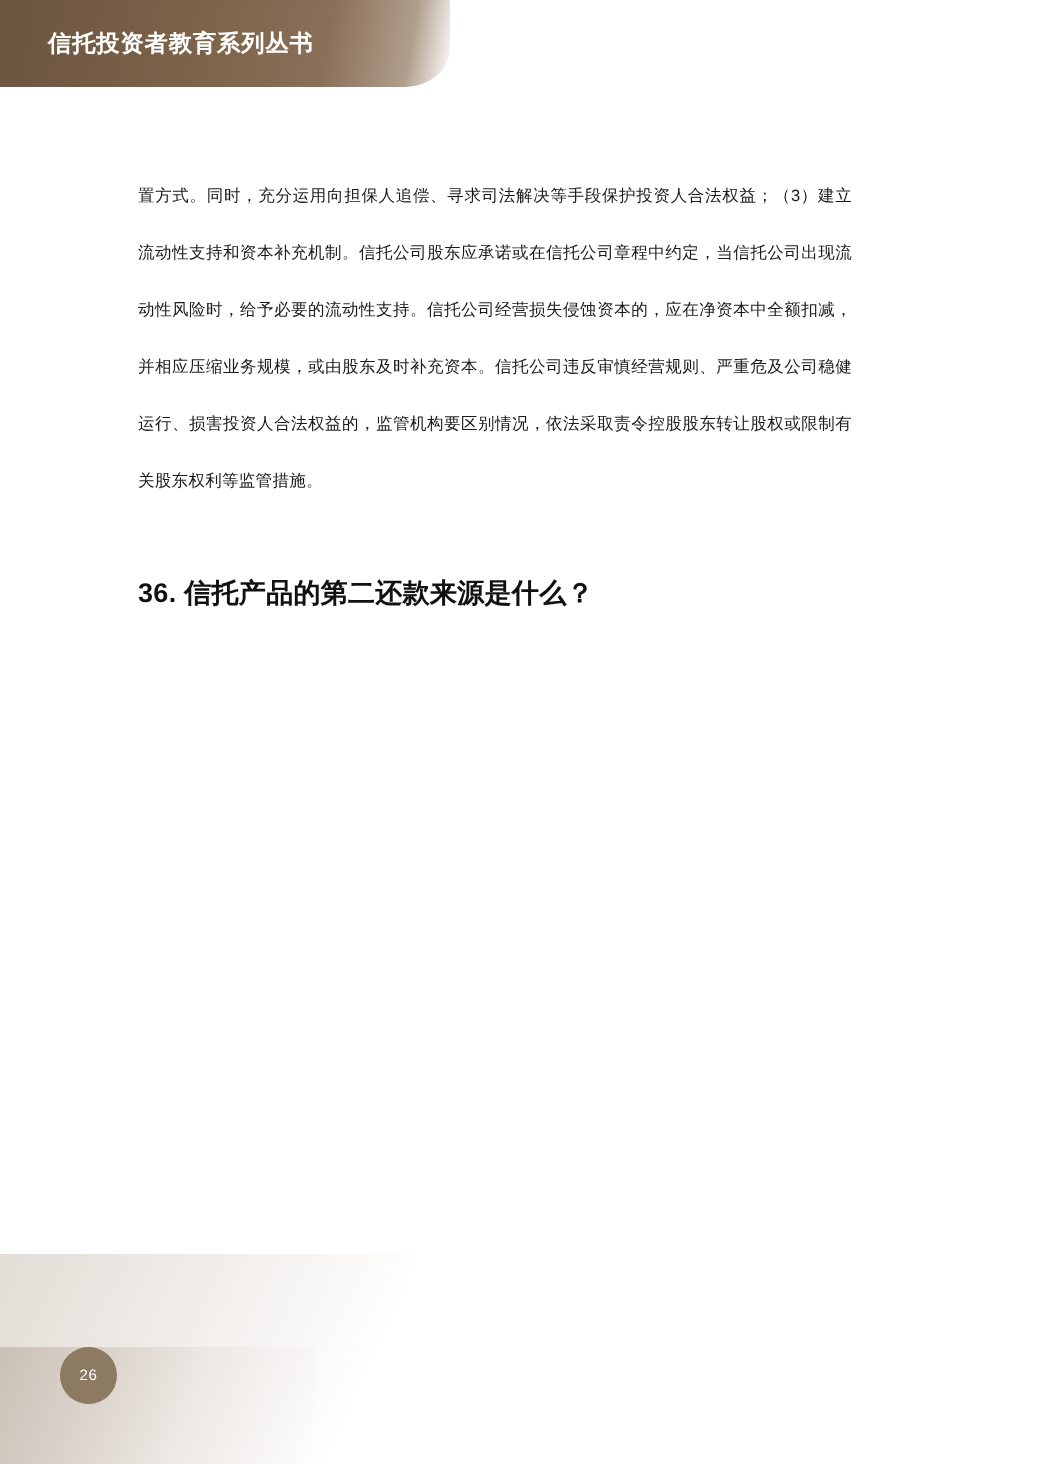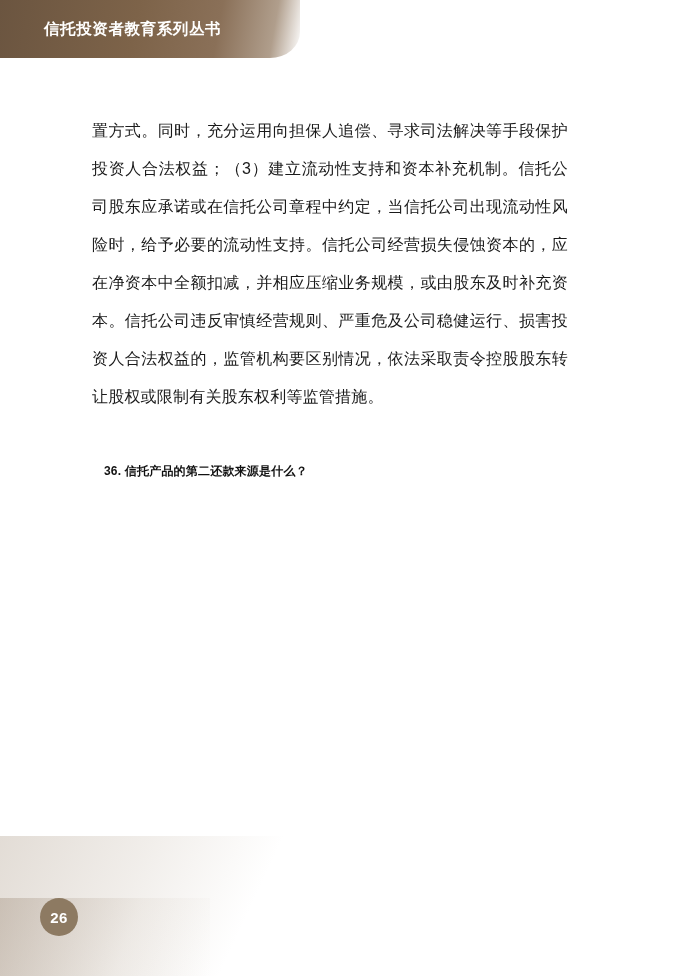--- a/index.html
+++ b/index.html
@@ -25,45 +25,45 @@
     background: linear-gradient(100deg, #6b5540 0%, #7d6349 45%, #8a7058 72%, #b09e8c 90%, #ffffff 100%);
     border-bottom-right-radius: 30px 26px;
     display: flex;
     align-items: center;
   }
   .header-title {
     color: #ffffff;
     font-size: 15.5px;
     font-weight: bold;
     letter-spacing: 0.6px;
-    margin-left: 44px;
+    margin-left: 32px;
     white-space: nowrap;
   }
 
   
   .content {
     position: absolute;
     left: 92px;
     top: 112px;
     width: 476px;
   }
   .para {
-    font-size: 16px;
+    font-size: 11px;
     line-height: 38px;
     color: #1a1a1a;
     text-align: justify;
     text-justify: inter-ideograph;
     letter-spacing: 0.2px;
     margin: 0;
   }
   .section-heading {
-    font-size: 12px;
+    font-size: 18px;
     font-weight: bold;
     color: #111111;
-    margin: 40px 0 24px 12px;
+    margin: 40px 0 24px 0;
     line-height: 30px;
     letter-spacing: 0.2px;
   }
 
   
   .corner-wash {
     position: absolute;
     left: 0;
     bottom: 0;
     width: 330px;
@@ -82,26 +82,25 @@
   }
   .page-badge {
     position: absolute;
     left: 40px;
     bottom: 40px;
     width: 38px;
     height: 38px;
     border-radius: 50%;
     background: #8d7a62;
     color: #ffffff;
-    font-size: 15px;
+    font-size: 10px;
     display: flex;
     align-items: center;
     justify-content: center;
     letter-spacing: 0.5px;
-    font-weight: bold;
   }
 </style>
 </head>
 <body>
 
 <div class="header-banner">
   <div class="header-title">信托投资者教育系列丛书</div>
 </div>
 
 <div class="content">

